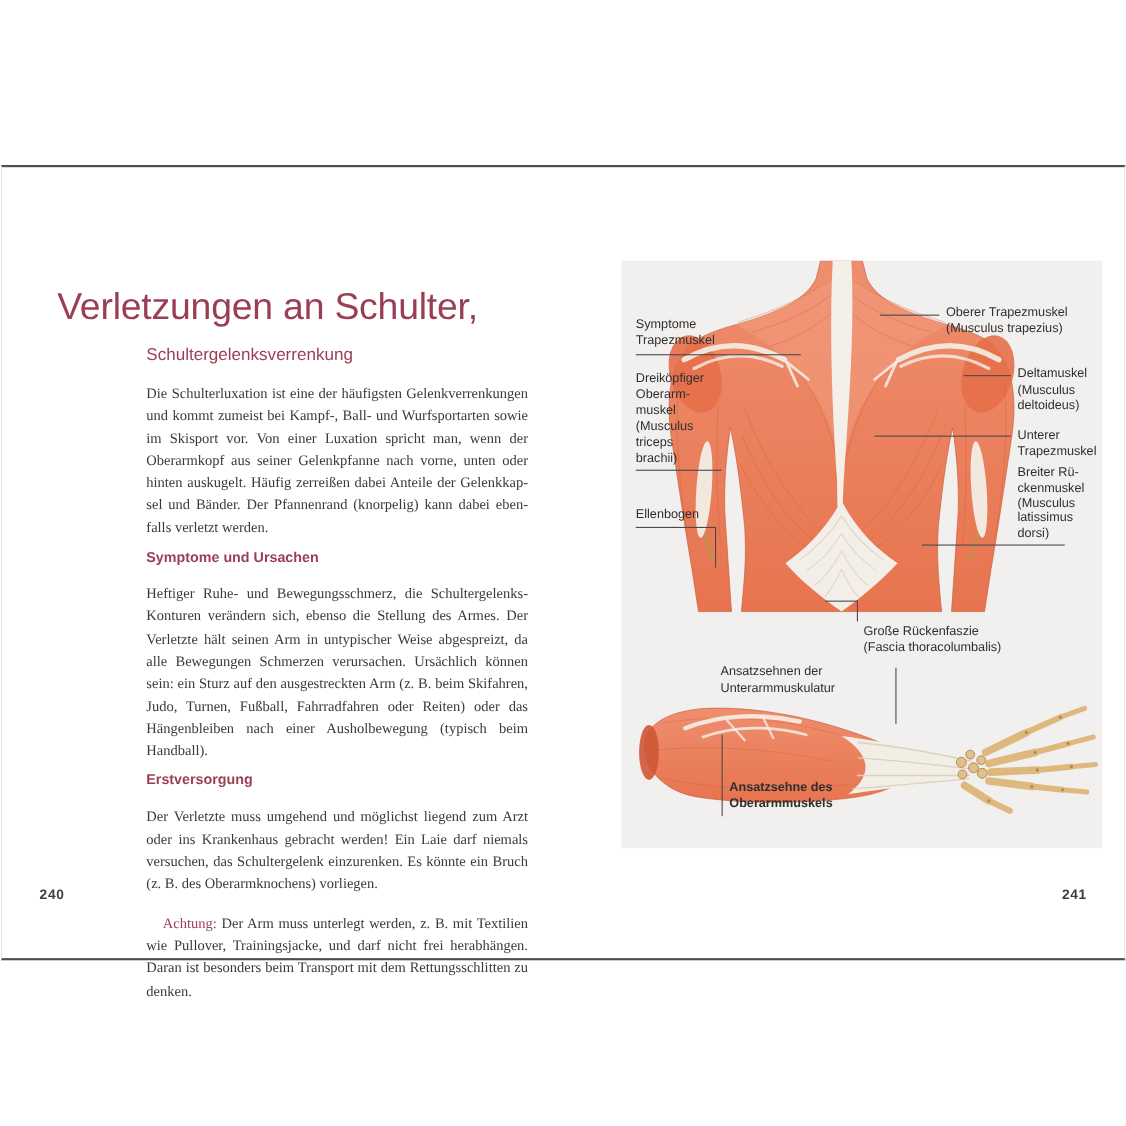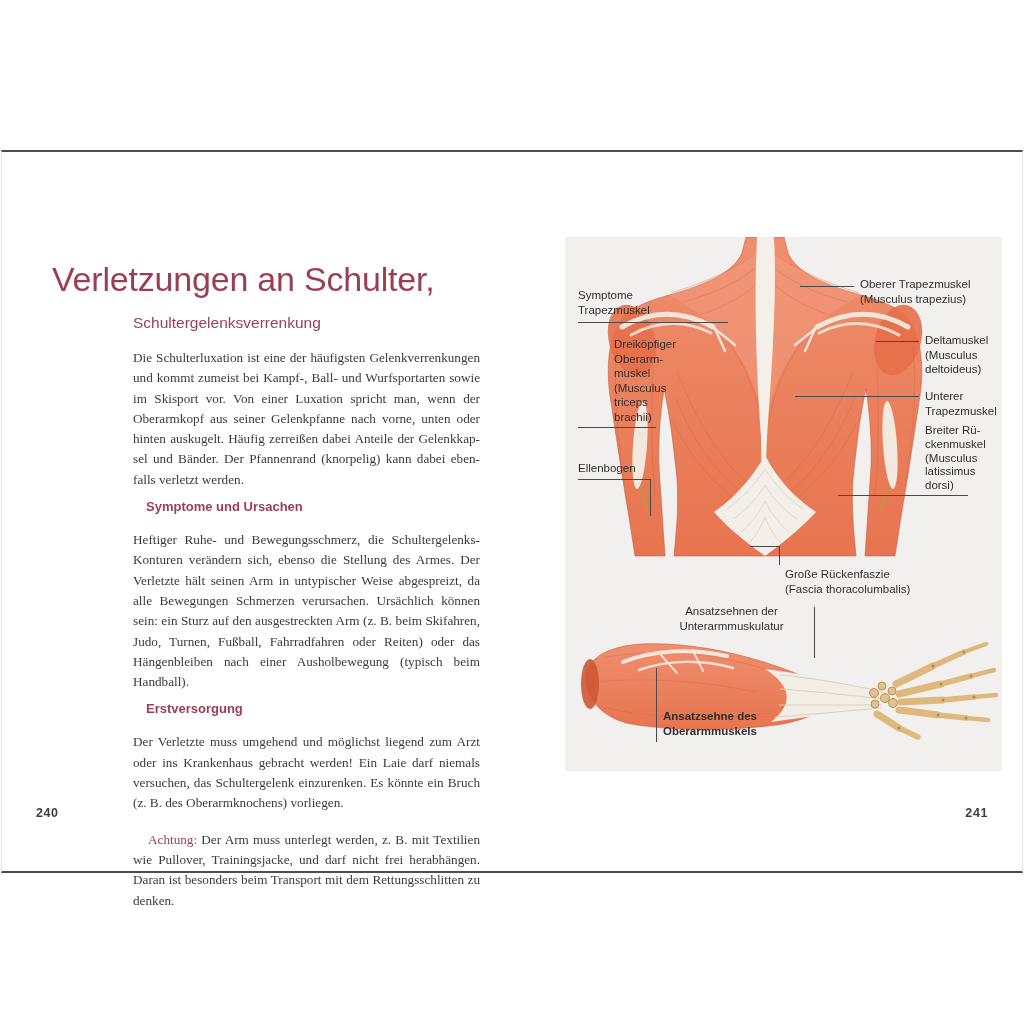--- a/index.html
+++ b/index.html
@@ -11,21 +11,21 @@
           background:#ffffff;border-top:2px solid #4f4f4f;border-bottom:2px solid #4f4f4f;
           border-left:1px solid #e4e3e1;border-right:1px solid #e4e3e1;}
 
   
   .chapter-title{position:absolute;left:52px;top:218px;color:#9b3e53;
         font-size:34px;line-height:40px;font-weight:400;letter-spacing:-0.2px;margin-top:41px;}
   .col{position:absolute;left:133px;top:314px;width:347px;color:#3a3a3a;}
   .sub-head{font-family:"Liberation Sans",sans-serif;font-weight:normal;color:#9b3e53;
         font-size:15.5px;margin:0 0 10px 0;}
   .sec-head{font-family:"Liberation Sans",sans-serif;font-weight:bold;color:#9b3e53;
-        font-size:13px;margin:9px 0 5px 13px;}
+        font-size:13px;margin:9px 0 5px 0;}
   .body-p{font-family:"Liberation Serif",serif;font-size:13.2px;line-height:20.3px;
         text-align:justify;margin:16px 0 0 0;hyphens:manual;}
   .note-label{color:#9b3e53;}
   .indent{text-indent:15px;}
   .pagenum{position:absolute;top:806px;font-size:12.5px;font-weight:bold;
         letter-spacing:0.6px;color:#3d3d3d;}
   .pagenum.left{left:36px;}
   .pagenum.right{right:36px;}
 
   
@@ -188,42 +188,42 @@
         <circle cx="373" cy="478" r="1.5"></circle>
           <circle cx="401" cy="481" r="1.5"></circle>
         <circle cx="334" cy="491" r="1.5"></circle>
       </g>
     </g>
   </svg>
 </div>
 
 <div class="fig-label" style="left:578px;top:288px;">Symptome
 Trapezmuskel</div>
-<div class="fig-label" style="left:578px;top:337px;margin-left:36px;">Dreiköpfiger
+<div class="fig-label" style="left:578px;top:337px;">Dreiköpfiger
 Oberarm-
 muskel
 (Musculus
 triceps
 brachii)</div>
 <div class="fig-label" style="left:578px;top:461px;">Ellenbogen</div>
 <div class="fig-label" style="left:860px;top:277px;">Oberer Trapezmuskel
 (Musculus trapezius)</div>
 <div class="fig-label" style="left:925px;top:333px;">Deltamuskel
 (Musculus
 deltoideus)</div>
 <div class="fig-label" style="left:925px;top:389px;">Unterer
 Trapezmuskel</div>
 <div class="fig-label" style="left:925px;top:424px;line-height:13.8px;">Breiter Rü-
 ckenmuskel
 (Musculus
 latissimus
 dorsi)</div>
 <div class="fig-label" style="left:785px;top:567px;">Große Rückenfaszie
 (Fascia thoracolumbalis)</div>
-<div class="fig-label" style="left:655px;top:604px;width:153px;text-align:center;">Ansatzsehnen der
+<div class="fig-label" style="left:655px;top:604px;width:153px;text-align:left;">Ansatzsehnen der
 Unterarmmuskulatur</div>
 <div class="fig-label" style="left:663px;top:709px;font-weight:bold;">Ansatzsehne des
 Oberarmmuskels</div>
 
 <div class="lead" style="left:578px;top:322px;width:150px;height:1px;"></div>
 <div class="lead" style="left:578px;top:427px;width:78px;height:1px;"></div>
 <div class="lead" style="left:578px;top:479px;width:72px;height:1px;"></div>
 <div class="lead" style="left:650px;top:479px;width:1px;height:37px;"></div>
 <div class="lead" style="left:800px;top:286px;width:54px;height:1px;"></div>
 <div class="lead" style="left:876px;top:341px;width:43px;height:1px;"></div>

